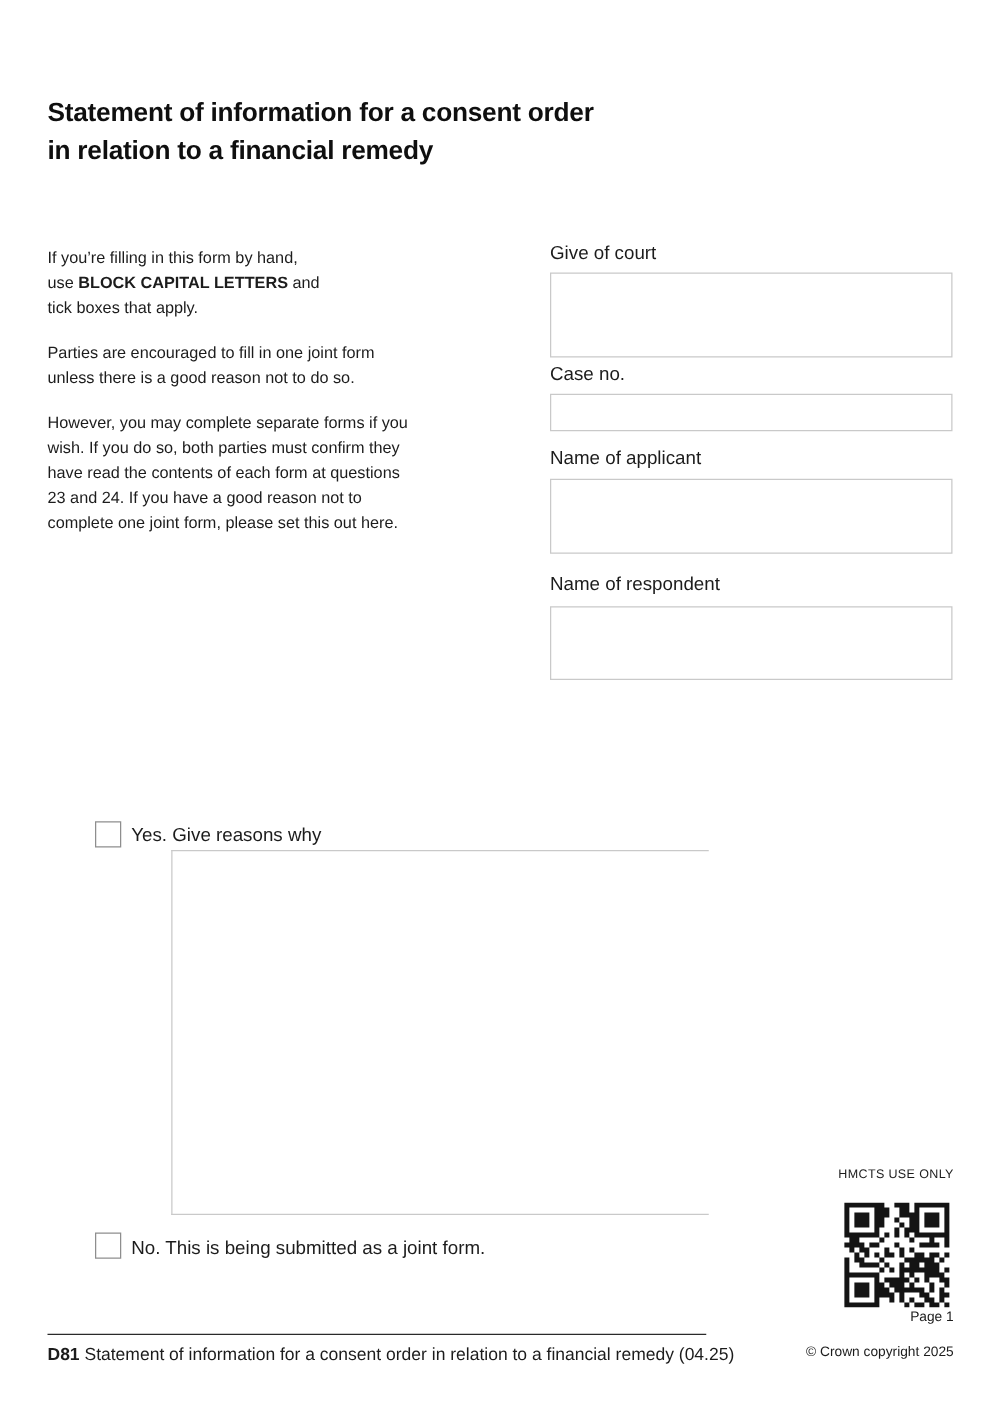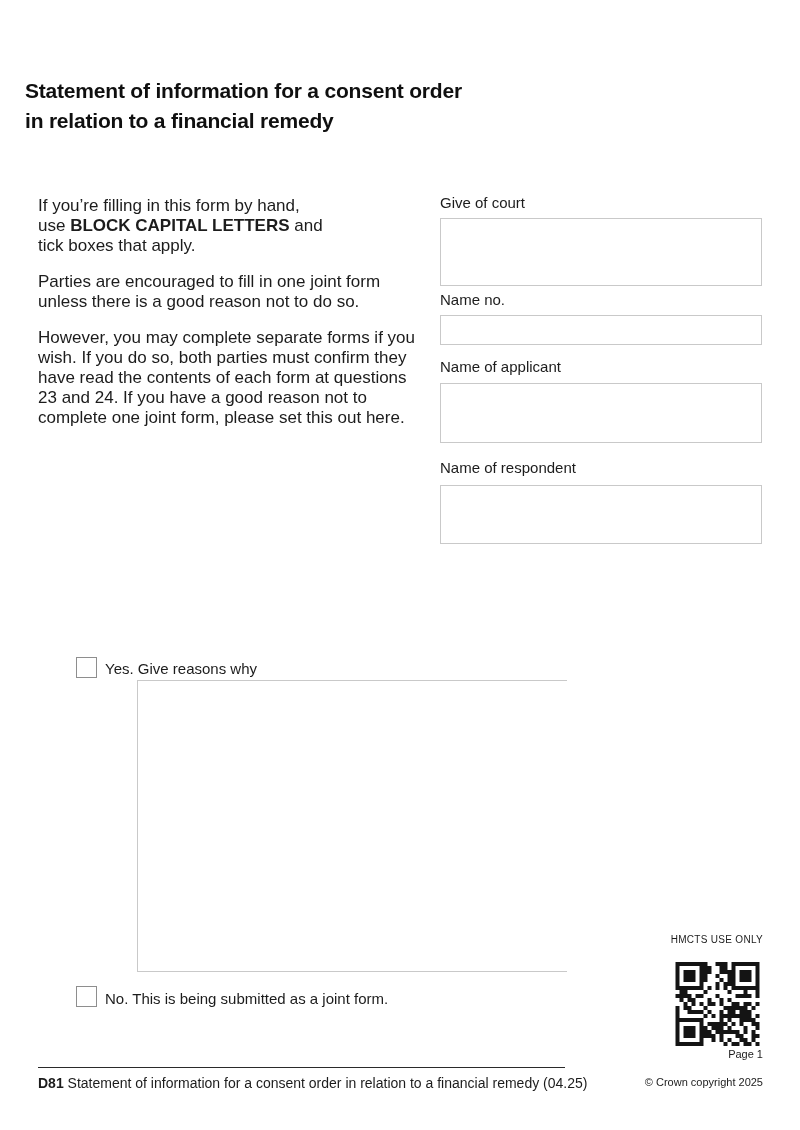--- a/index.html
+++ b/index.html
@@ -7,27 +7,27 @@
     position:relative;
     width:800px;height:1130px;
     background:#ffffff;
     font-family:"Liberation Sans", sans-serif;
     color:#141414;
     overflow:hidden;
   }
   .pre{white-space:pre;}
   .b{font-weight:bold;}
   .title{
-    position:absolute;left:25px;top:76px;
+    position:absolute;left:38px;top:76px;
     margin:0;
     font-size:21px;line-height:30px;font-weight:bold;
     letter-spacing:-0.2px;color:#0f0f0f;
     white-space:pre;
   }
-  .bodytext{font-size:17px;line-height:20px;color:#1c1c1c;}
+  .bodytext{font-size:13px;line-height:20px;color:#1c1c1c;}
   .para{position:absolute;left:38px;margin:0;}
   .p1{top:196px;}
   .p2{top:272px;}
   .p3{top:328px;}
 
   .field-label{
     position:absolute;left:440px;margin:0;
     font-size:15px;line-height:18px;color:#1c1c1c;
   }
   .box{
@@ -109,21 +109,21 @@
 
   <p class="para p3 bodytext pre">However, you may complete separate forms if you
 wish. If you do so, both parties must confirm they
 have read the contents of each form at questions
 23 and 24. If you have a good reason not to
 complete one joint form, please set this out here.</p>
 
   <p class="field-label" style="top:194px;">Give of court</p>
   <div class="box court-box" role="textbox"></div>
 
-  <p class="field-label" style="top:291px;">Name no.</p>
+  <p class="field-label" style="top:291px;">Case no.</p>
   <div class="box case-box" role="textbox"></div>
 
   <p class="field-label" style="top:358px;">Name of applicant</p>
   <div class="box applicant-box" role="textbox"></div>
 
   <p class="field-label" style="top:459px;">Name of respondent</p>
   <div class="box respondent-box" role="textbox"></div>
 
 
 

